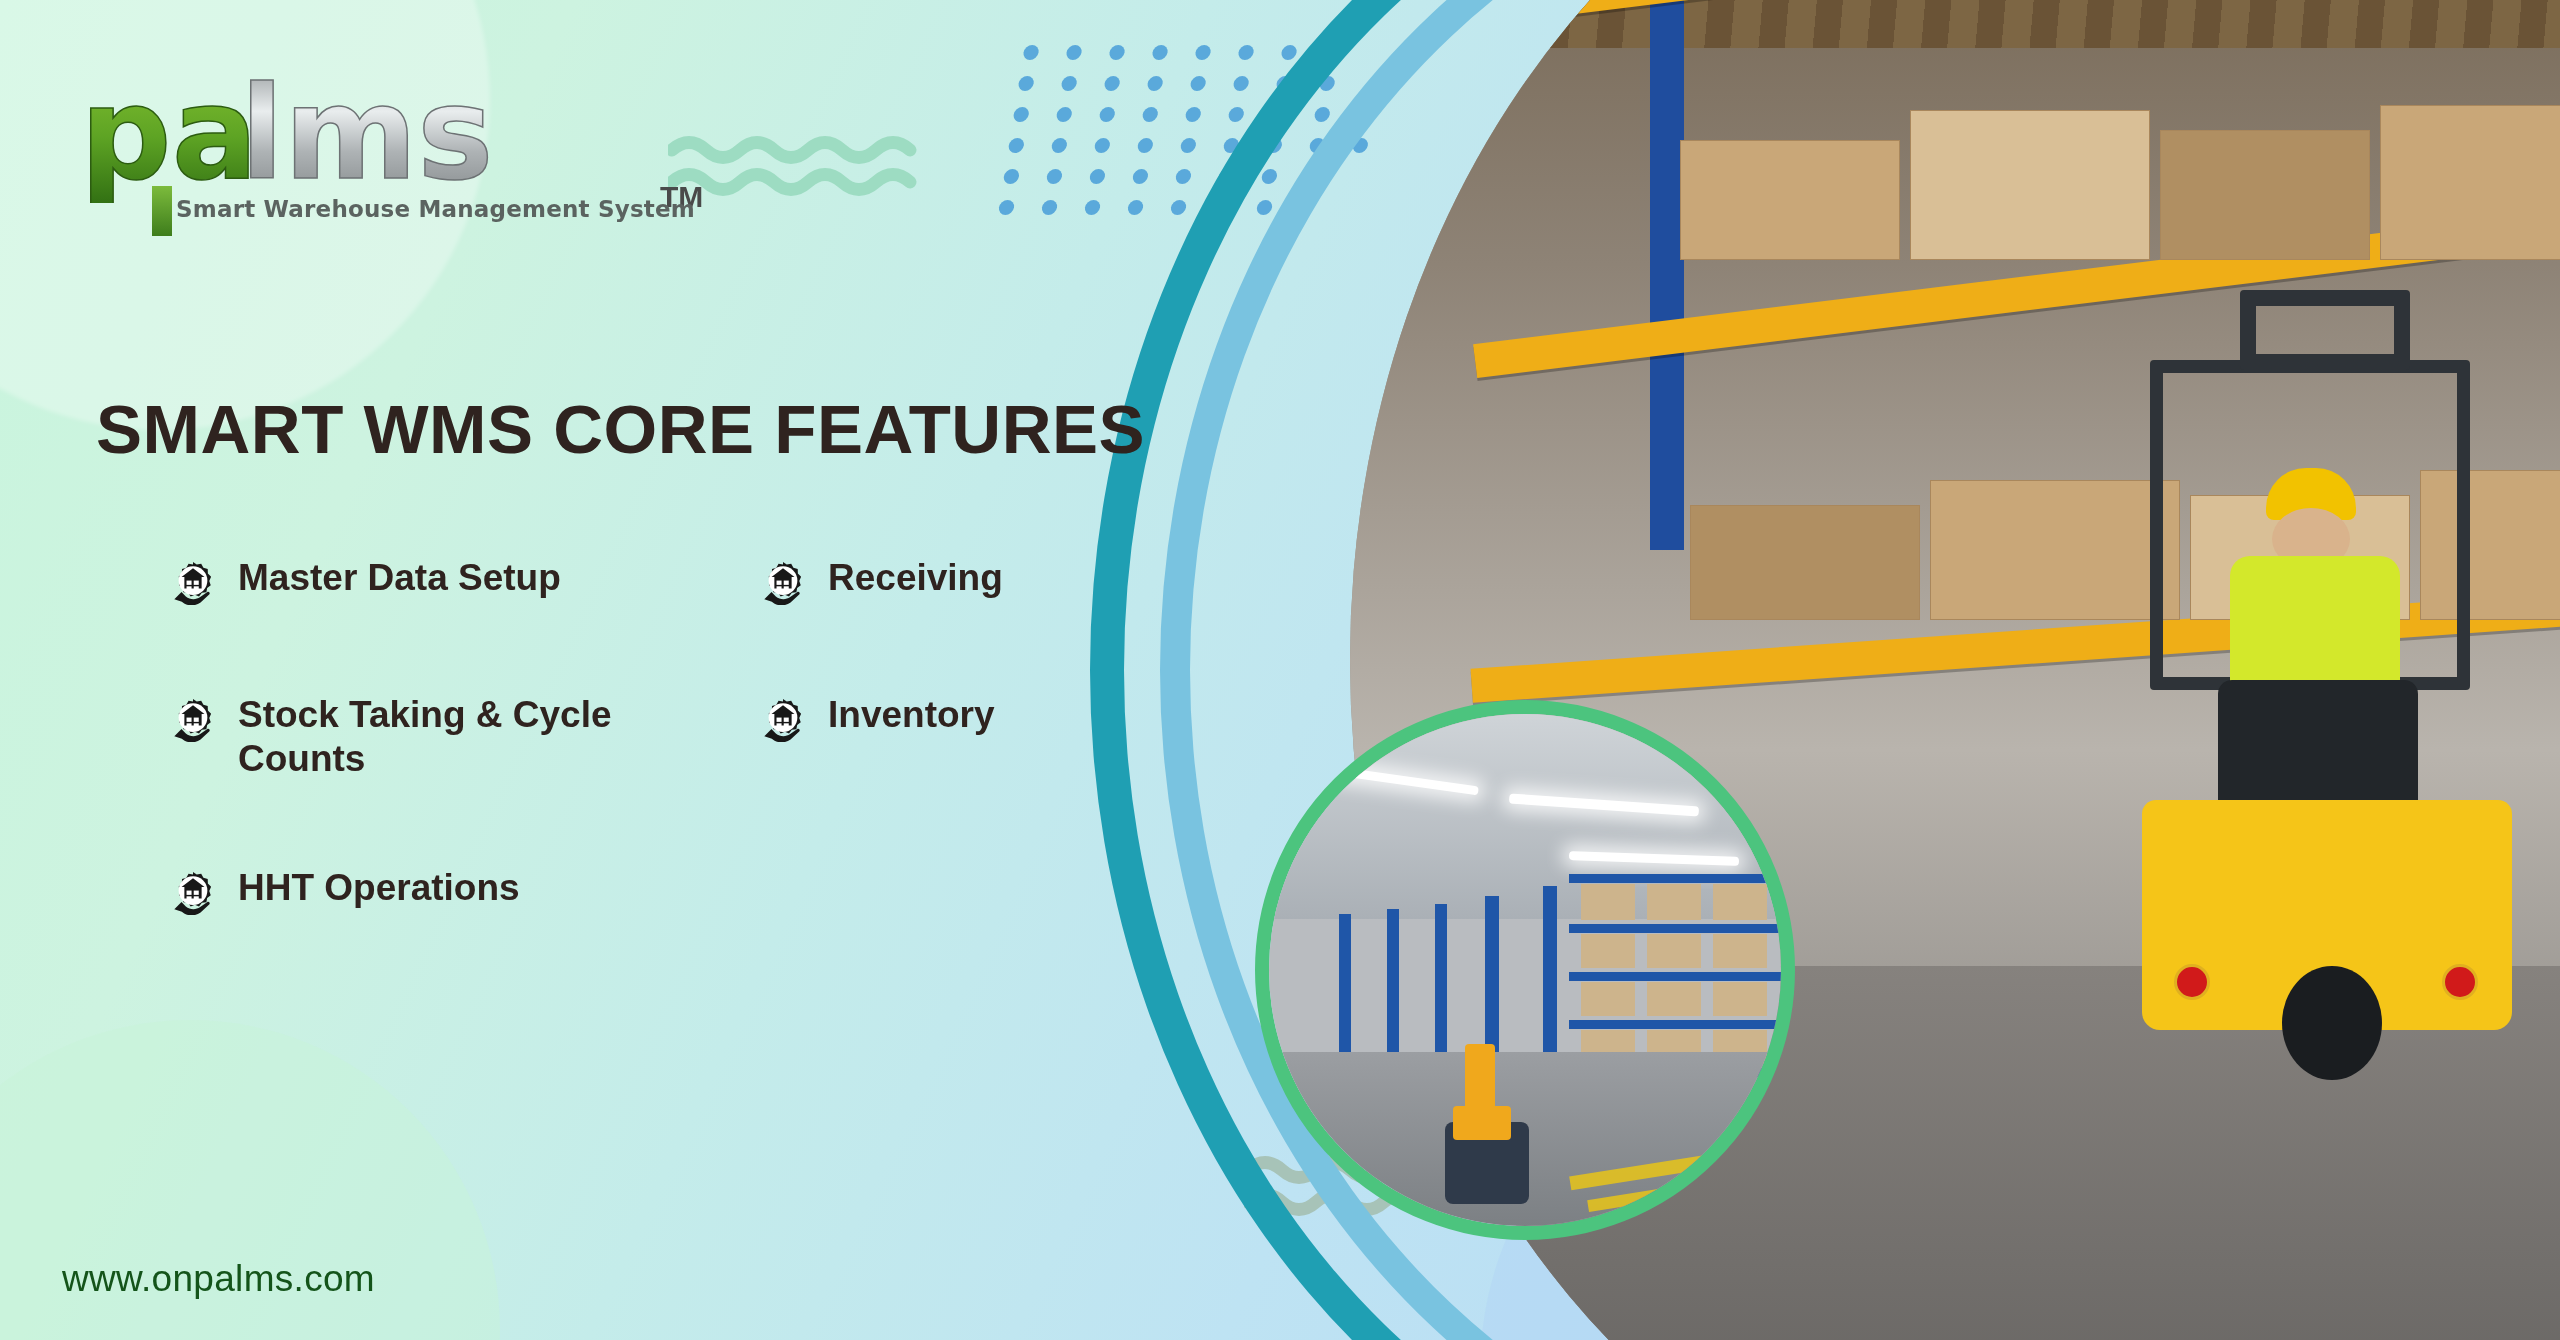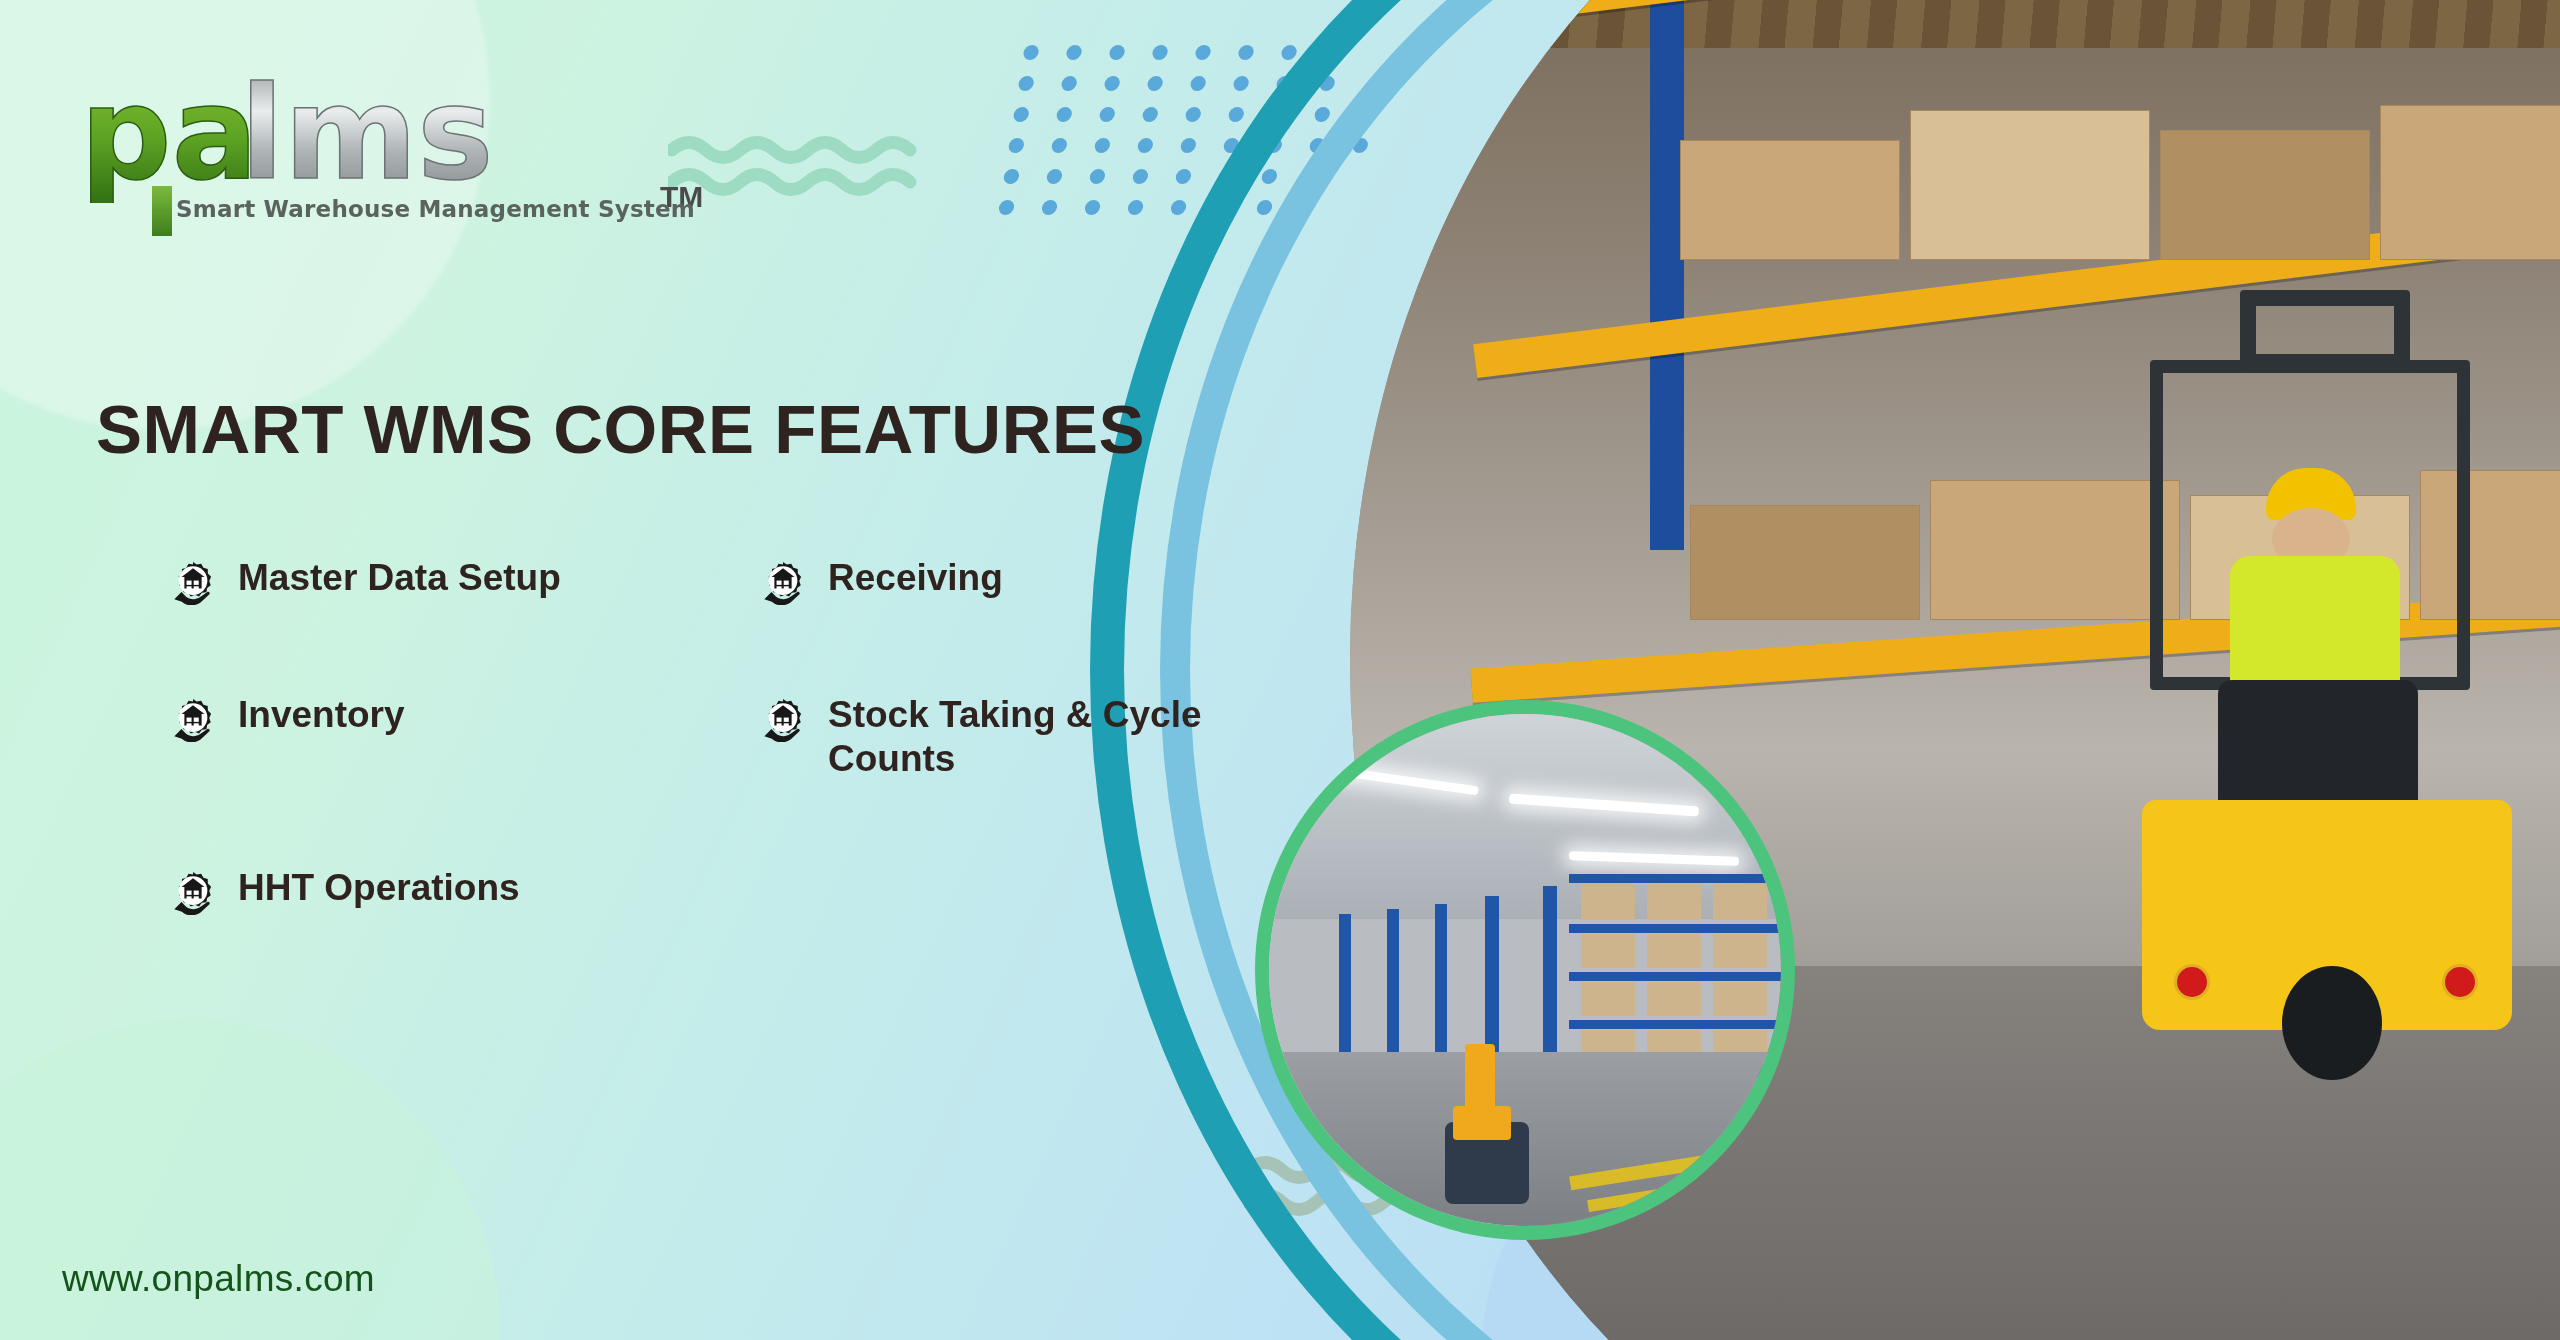--- a/index.html
+++ b/index.html
@@ -421,37 +421,37 @@
           <path d="M32 4 l5.2 3.6 6.2-1.1 3.1 5.5 6 2 .2 6.3 4.5 4.4-2.6 5.8 2.1 5.9-5 3.8-1.1 6.2-6.3.7-3.9 5-5.8-2.4-5.8 2.4-3.9-5-6.3-.7-1.1-6.2-5-3.8 2.1-5.9-2.6-5.8 4.5-4.4.2-6.3 6-2 3.1-5.5 6.2 1.1z"></path>
           <circle cx="32" cy="30" r="20" fill="#fff"></circle>
           <path d="M32 13 L16 25 h4 v16 h24 V25 h4z" fill="#181818"></path>
           <rect x="23" y="30" width="7" height="6" fill="#fff"></rect>
           <rect x="33" y="30" width="7" height="6" fill="#fff"></rect>
           <rect x="23" y="38" width="7" height="4" fill="#fff"></rect>
           <rect x="33" y="38" width="7" height="4" fill="#fff"></rect>
           <path d="M6 56 l10-10 6 6 c6 5 14 5 20 1 l10-7 c2-1.5 4.5 1.5 2.5 3.5 l-12 11 c-8 6-20 5-26-1z"></path>
         </svg>
       </span>
-      <span class="flabel">Inventory</span>
+      <span class="flabel">Stock Taking &amp; Cycle Counts</span>
     </div>
 
     <div class="feature">
       <span class="ficon">
         <svg width="46" height="46" viewBox="0 0 64 64" fill="#181818">
           <path d="M32 4 l5.2 3.6 6.2-1.1 3.1 5.5 6 2 .2 6.3 4.5 4.4-2.6 5.8 2.1 5.9-5 3.8-1.1 6.2-6.3.7-3.9 5-5.8-2.4-5.8 2.4-3.9-5-6.3-.7-1.1-6.2-5-3.8 2.1-5.9-2.6-5.8 4.5-4.4.2-6.3 6-2 3.1-5.5 6.2 1.1z"></path>
           <circle cx="32" cy="30" r="20" fill="#fff"></circle>
           <path d="M32 13 L16 25 h4 v16 h24 V25 h4z" fill="#181818"></path>
           <rect x="23" y="30" width="7" height="6" fill="#fff"></rect>
           <rect x="33" y="30" width="7" height="6" fill="#fff"></rect>
           <rect x="23" y="38" width="7" height="4" fill="#fff"></rect>
           <rect x="33" y="38" width="7" height="4" fill="#fff"></rect>
           <path d="M6 56 l10-10 6 6 c6 5 14 5 20 1 l10-7 c2-1.5 4.5 1.5 2.5 3.5 l-12 11 c-8 6-20 5-26-1z"></path>
         </svg>
       </span>
-      <span class="flabel">Stock Taking &amp; Cycle Counts</span>
+      <span class="flabel">Inventory</span>
     </div>
 
     <div class="feature">
       <span class="ficon">
         <svg width="46" height="46" viewBox="0 0 64 64" fill="#181818">
           <path d="M32 4 l5.2 3.6 6.2-1.1 3.1 5.5 6 2 .2 6.3 4.5 4.4-2.6 5.8 2.1 5.9-5 3.8-1.1 6.2-6.3.7-3.9 5-5.8-2.4-5.8 2.4-3.9-5-6.3-.7-1.1-6.2-5-3.8 2.1-5.9-2.6-5.8 4.5-4.4.2-6.3 6-2 3.1-5.5 6.2 1.1z"></path>
           <circle cx="32" cy="30" r="20" fill="#fff"></circle>
           <path d="M32 13 L16 25 h4 v16 h24 V25 h4z" fill="#181818"></path>
           <rect x="23" y="30" width="7" height="6" fill="#fff"></rect>
           <rect x="33" y="30" width="7" height="6" fill="#fff"></rect>

